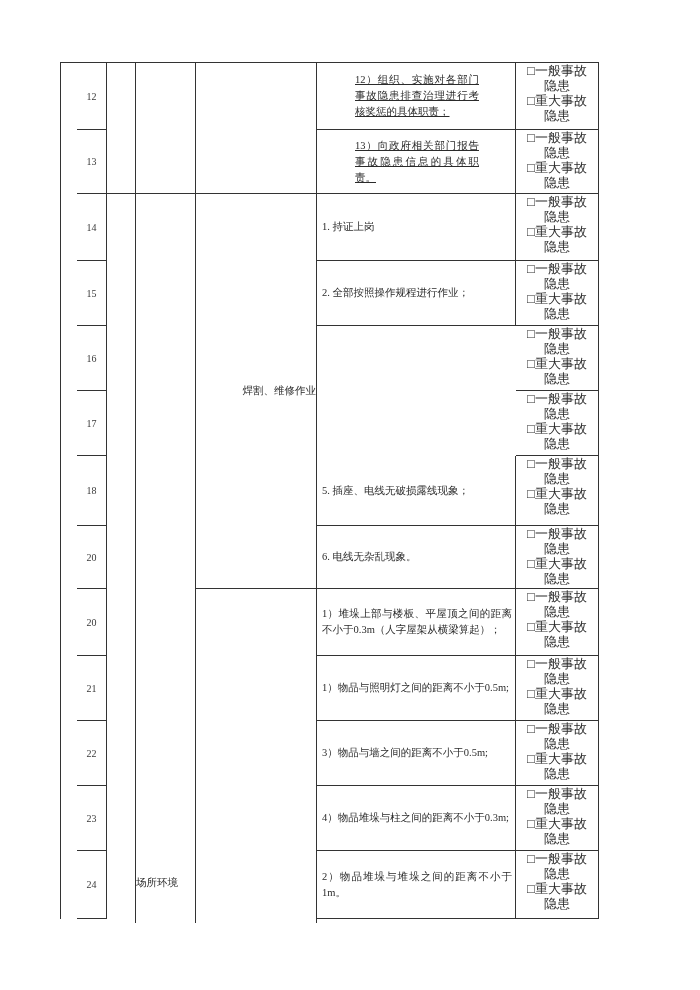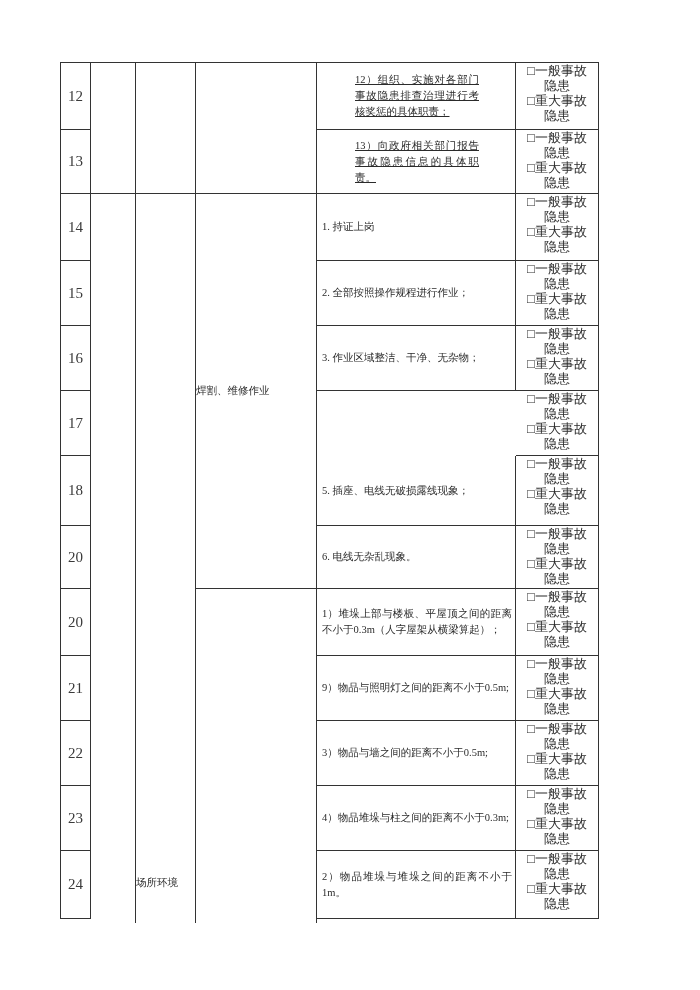--- a/index.html
+++ b/index.html
@@ -31,24 +31,24 @@
     box-sizing: border-box;
     border-right: 1.5px solid #333;
     border-bottom: 1.5px solid #333;
     display: flex;
     align-items: center;
     overflow: hidden;
   }
   .no-bottom { border-bottom: none; }
 
   
-  .colA { left: 0;     width: 30px;  justify-content: center; font-size: 15px; color: #3a3a3a; }
+  .colA { left: 16px;     width: 30px;  justify-content: center; font-size: 10px; color: #3a3a3a; }
   .colB { left: 30px;  width: 45px; }
   .colC { left: 75px;  width: 60px;  position: absolute; }
-  .colD { left: 135px; width: 121px; justify-content: flex-start; font-size: 10.5px; }
+  .colD { left: 135px; width: 121px; justify-content: flex-end; font-size: 10.5px; }
   .colE { left: 256px; width: 199px; font-size: 10.5px; line-height: 16px; padding: 2px 3px 2px 5px; }
   .colF { left: 455px; width: 83px;  flex-direction: column; font-size: 13px; line-height: 15px; }
 
   
   .r12 { top: 0;     height: 67px; }
   .r13 { top: 67px;  height: 64px; }
   .r14 { top: 131px; height: 67px; }
   .r15 { top: 198px; height: 65px; }
   .r16 { top: 263px; height: 65px; }
   .r17 { top: 328px; height: 65px; }
@@ -155,34 +155,31 @@
       </div>
     <div class="cell colE r13">
         <div class="desc-block">13）向政府相关部门报告事故隐患信息的具体职责。</div>
       </div>
     <div class="cell colE r14">
         <div class="desc-text">1. 持证上岗</div>
       </div>
     <div class="cell colE r15">
         <div class="desc-text">2. 全部按照操作规程进行作业；</div>
       </div>
-    <div class="cell colE r16">
-        <div class="desc-text">3. 作业区域整洁、干净、无杂物；</div>
-      </div>
     <div class="cell colE r18">
         <div class="desc-text">5. 插座、电线无破损露线现象；</div>
       </div>
     <div class="cell colE r19">
         <div class="desc-text">6. 电线无杂乱现象。</div>
       </div>
     <div class="cell colE r20">
         <div class="desc-text">1）堆垛上部与楼板、平屋顶之间的距离不小于0.3m（人字屋架从横梁算起）；</div>
       </div>
     <div class="cell colE r21">
-        <div class="desc-text">9）物品与照明灯之间的距离不小于0.5m;</div>
+        <div class="desc-text">1）物品与照明灯之间的距离不小于0.5m;</div>
       </div>
     <div class="cell colE r22">
         <div class="desc-text">3）物品与墙之间的距离不小于0.5m;</div>
       </div>
     <div class="cell colE r23">
         <div class="desc-text">4）物品堆垛与柱之间的距离不小于0.3m;</div>
       </div>
     <div class="cell colE r24">
         <div class="desc-text">2）物品堆垛与堆垛之间的距离不小于1m。</div>
       </div>

